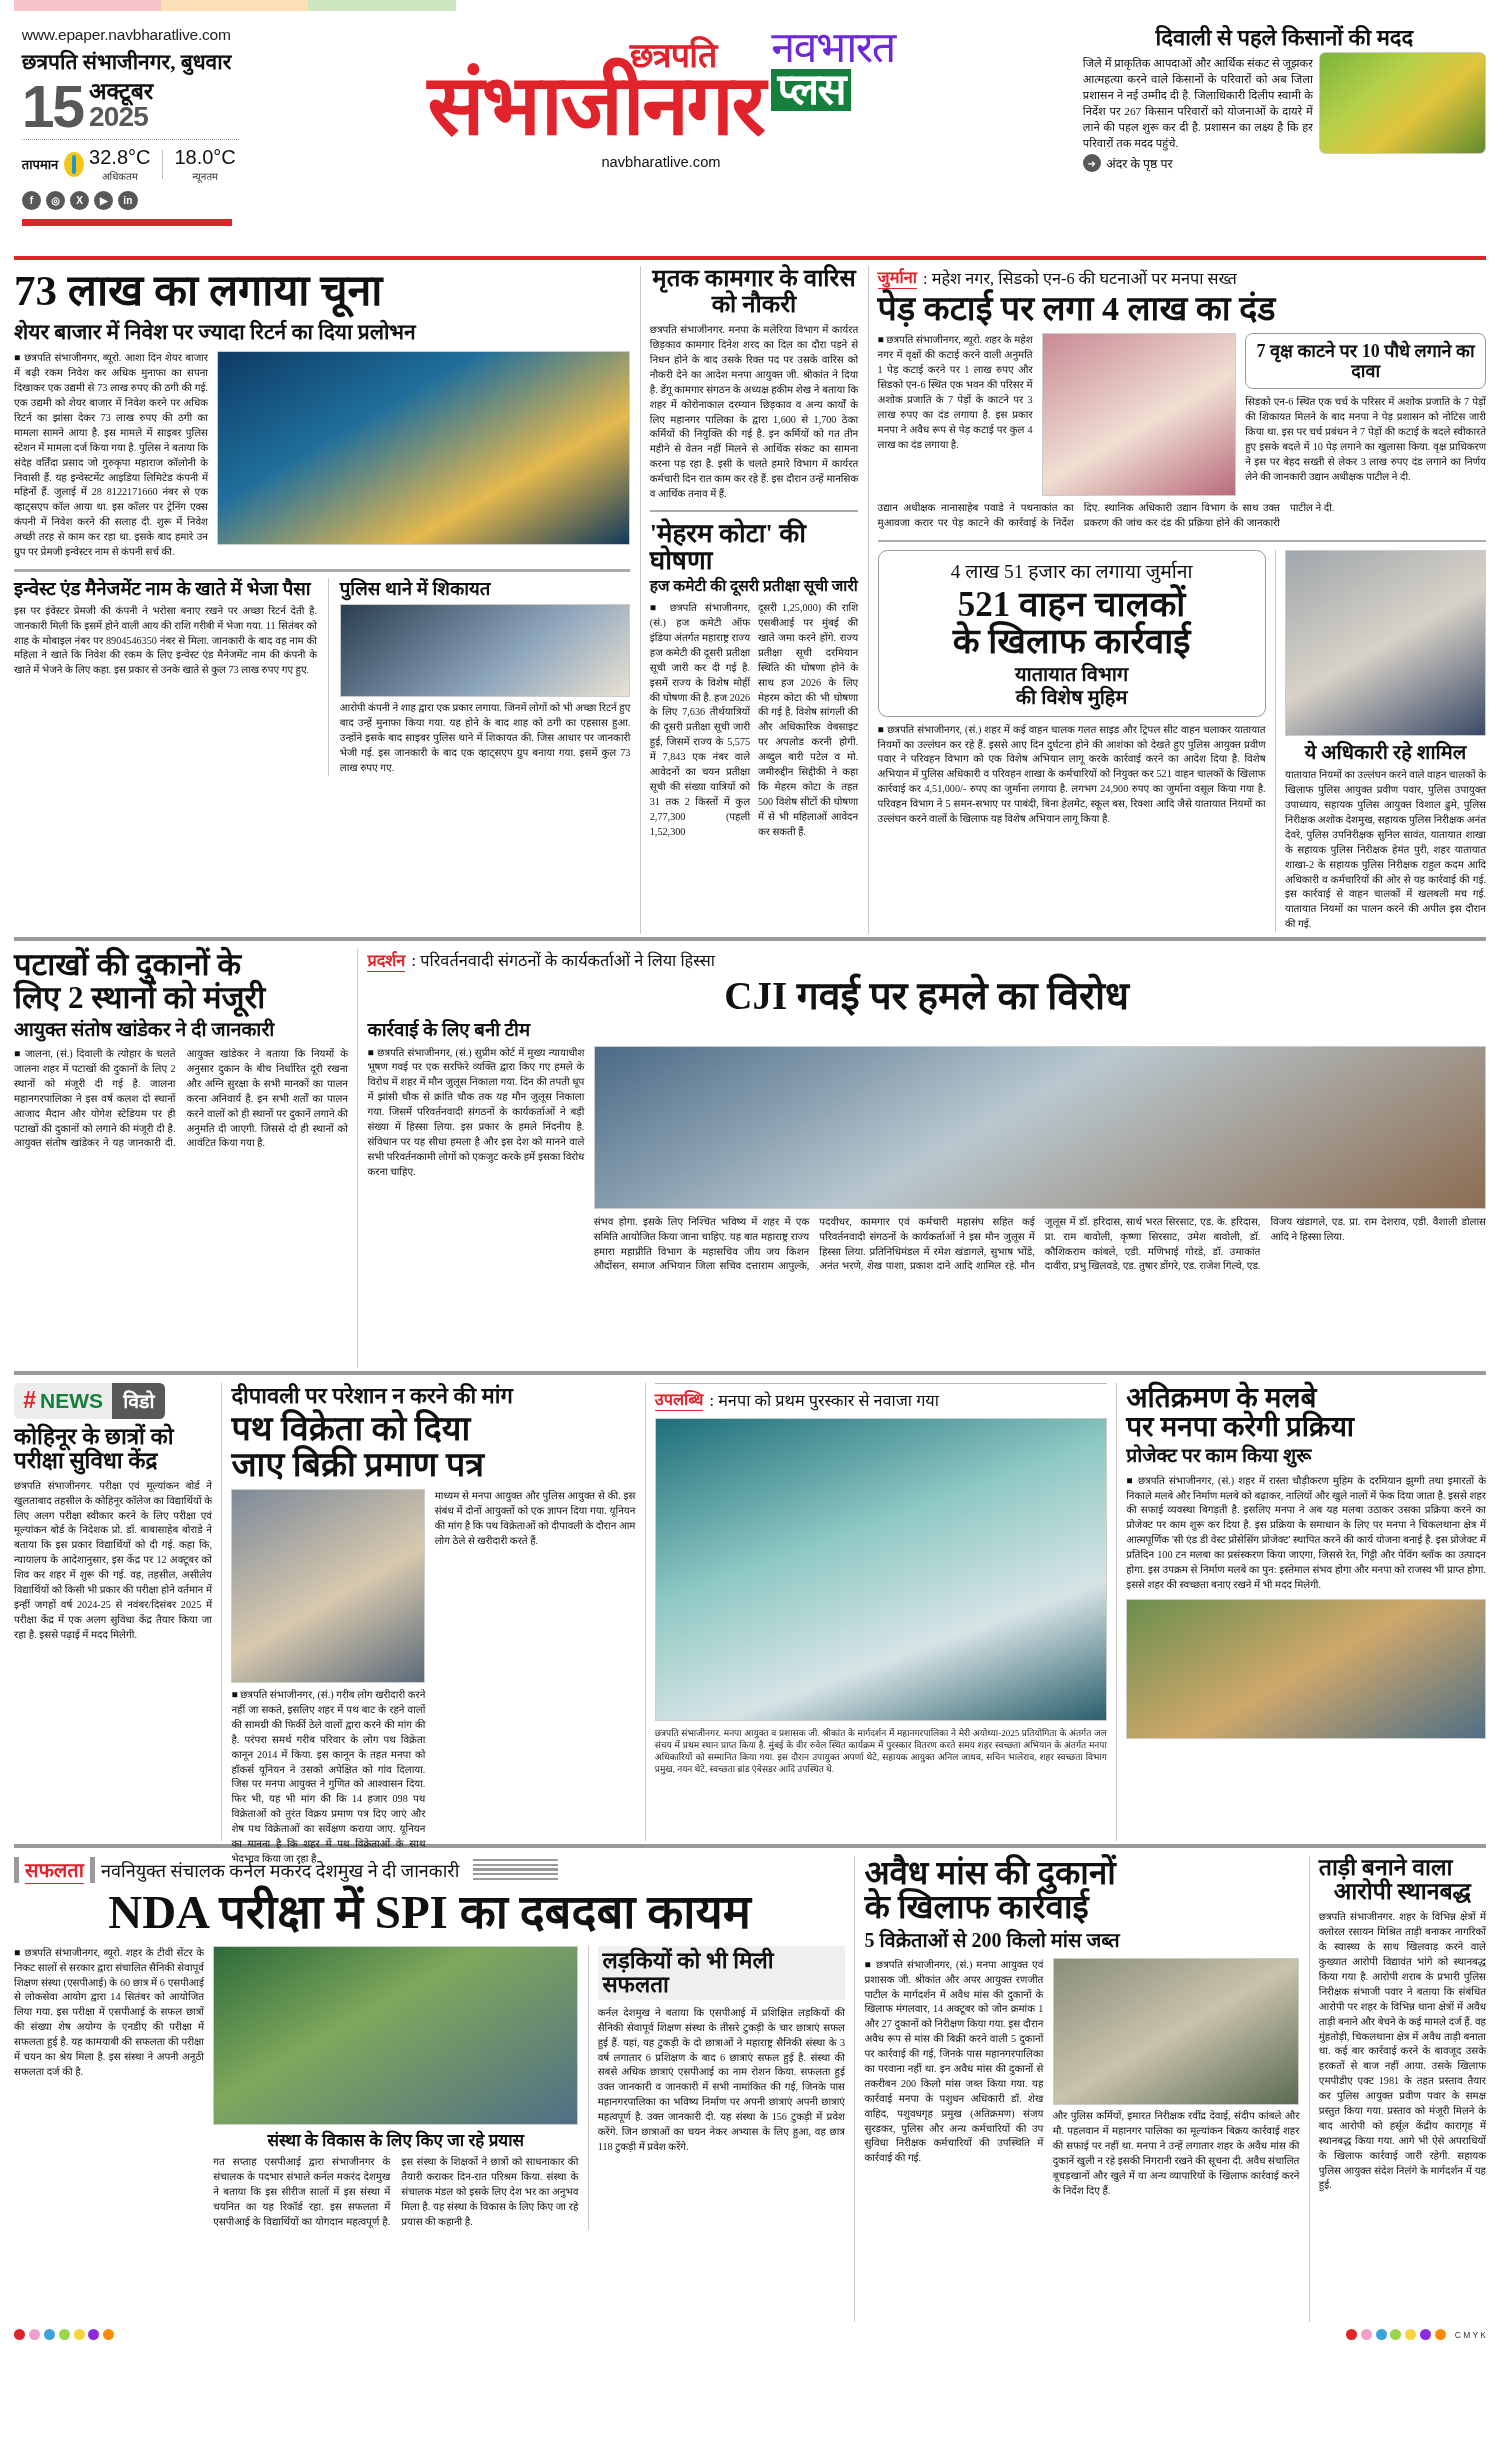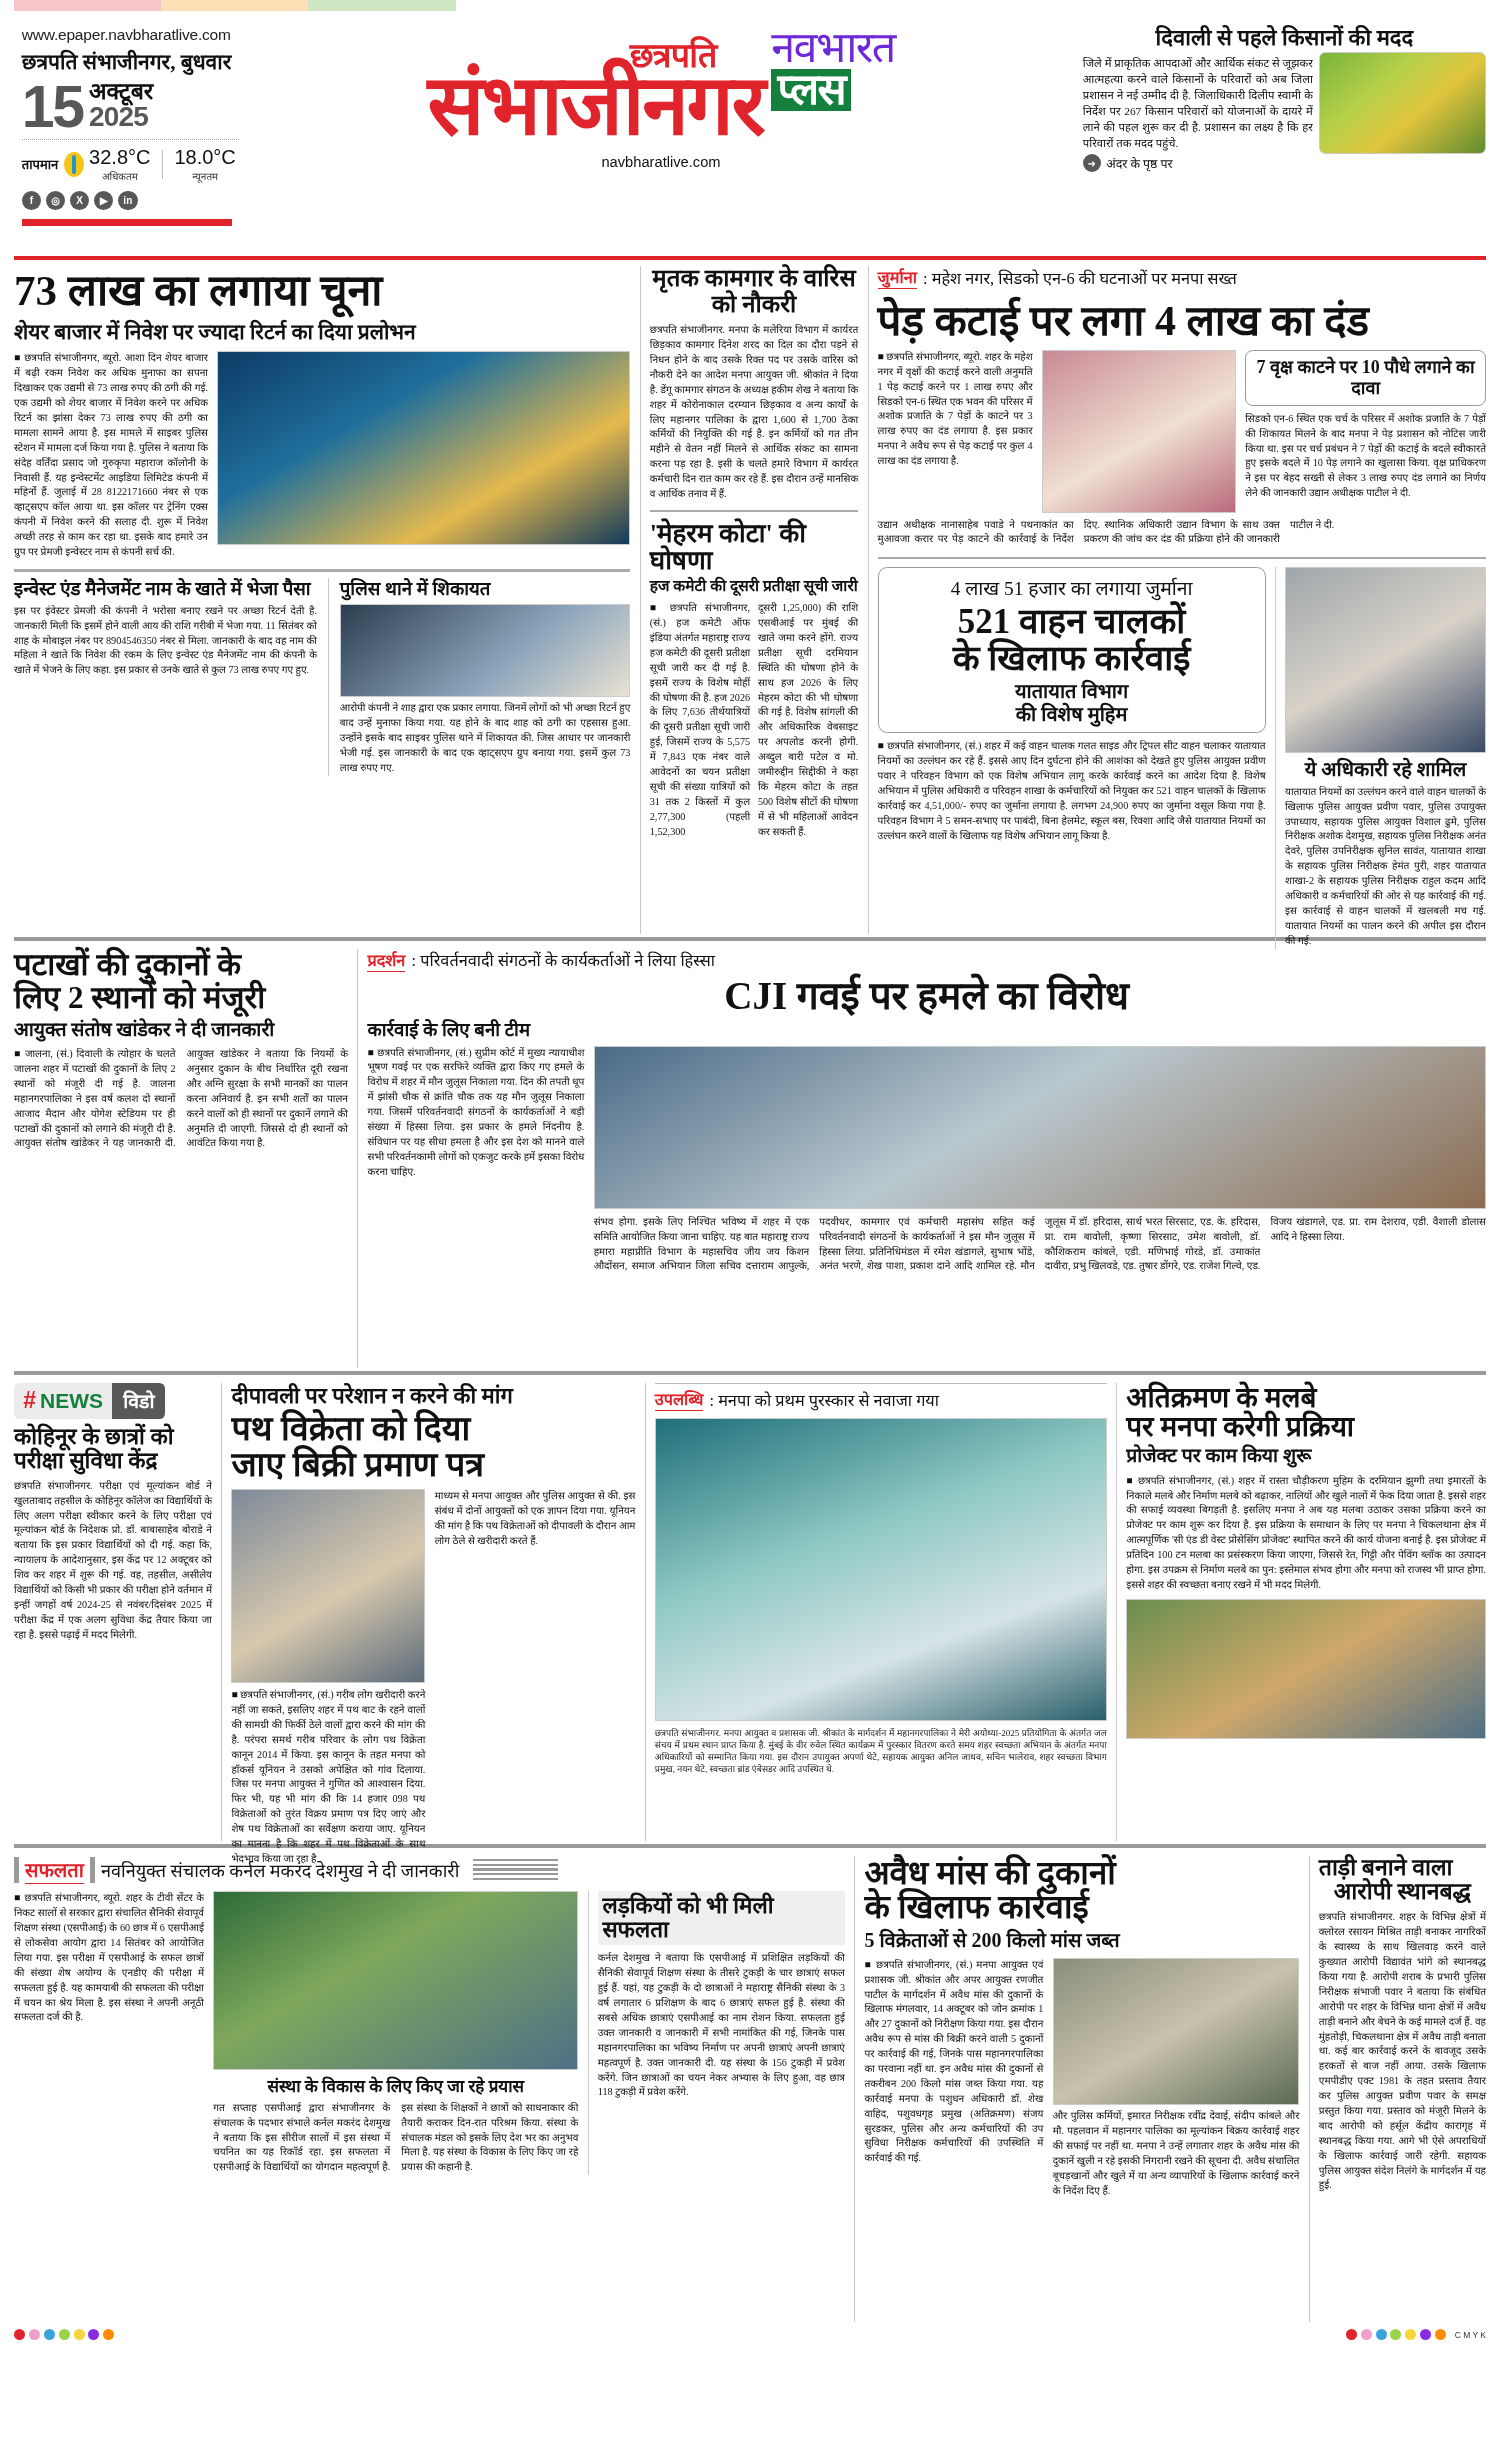--- a/index.html
+++ b/index.html
@@ -225,21 +225,21 @@
       </div>
     </div>
 
     <div class="sep-v"></div>
 
     <div style="width:613px;">
       <div class="kicker">
         <span class="k-red">जुर्माना</span>
         <span class="k-rest">: महेश नगर, सिडको एन-6 की घटनाओं पर मनपा सख्त</span>
       </div>
-      <div class="hl" style="font-size:42px; margin-top:10px;">पेड़ कटाई पर लगा 4 लाख का दंड</div>
+      <div class="hl" style="font-size:34px; margin-top:2px;">पेड़ कटाई पर लगा 4 लाख का दंड</div>
       <div style="display:flex; gap:9.3px; margin-top:6.2px;">
         <div class="body-txt" style="width:155px;">■ छत्रपति संभाजीनगर, ब्यूरो. शहर के महेश नगर में वृक्षों की कटाई करने वाली अनुमति 1 पेड़ कटाई करने पर 1 लाख रुपए और सिडको एन-6 स्थित एक भवन की परिसर में अशोक प्रजाति के 7 पेड़ों के काटने पर 3 लाख रुपए का दंड लगाया है. इस प्रकार मनपा ने अवैध रूप से पेड़ कटाई पर कुल 4 लाख का दंड लगाया है.</div>
         <div class="photo" style="width:194px; height:163px; background:linear-gradient(150deg,#c98a95,#f0dfd3 55%,#b86b7b);"></div>
         <div style="flex:1;">
           <div class="boxed" style="padding:6.2px 7.8px;">
             <div class="hl" style="font-size:18px; text-align:center; line-height:1.15;">7 वृक्ष काटने पर 10 पौधे लगाने का दावा</div>
           </div>
           <div class="body-txt" style="margin-top:6.2px;">सिडको एन-6 स्थित एक चर्च के परिसर में अशोक प्रजाति के 7 पेड़ों की शिकायत मिलने के बाद मनपा ने पेड़ प्रशासन को नोटिस जारी किया था. इस पर चर्च प्रबंधन ने 7 पेड़ों की कटाई के बदले स्वीकारते हुए इसके बदले में 10 पेड़ लगाने का खुलासा किया. वृक्ष प्राधिकरण ने इस पर बेहद सख्ती से लेकर 3 लाख रुपए दंड लगाने का निर्णय लेने की जानकारी उद्यान अधीक्षक पाटील ने दी.</div>
         </div>
       </div>
@@ -363,20 +363,21 @@
         <span style="width:4.7px;height:26px;background:#9a9a9a;display:inline-block;"></span>
         <span class="k-rest" style="font-size:18px;">नवनियुक्त संचालक कर्नल मकरंद देशमुख ने दी जानकारी</span>
         <span class="stripes" style="width:85px; margin-left:7.8px;">
           <i></i>
             <i></i>
             <i></i>
             <i></i>
             <i></i>
         </span>
       </div>
+      <div class="hl" style="font-size:47px; text-align:center; margin-top:4.7px;">NDA परीक्षा में SPI का दबदबा कायम</div>
       <div style="display:flex; gap:9.3px; margin-top:7.8px;">
         <div class="body-txt" style="width:190px;">■ छत्रपति संभाजीनगर, ब्यूरो. शहर के टीवी सेंटर के निकट सालों से सरकार द्वारा संचालित सैनिकी सेवापूर्व शिक्षण संस्था (एसपीआई) के 60 छात्र में 6 एसपीआई से लोकसेवा आयोग द्वारा 14 सितंबर को आयोजित लिया गया. इस परीक्षा में एसपीआई के सफल छात्रों की संख्या शेष अयोग्य के एनडीए की परीक्षा में सफलता हुई है. यह कामयाबी की सफलता की परीक्षा में चयन का श्रेय मिला है. इस संस्था ने अपनी अनूठी सफलता दर्ज की है.</div>
         <div style="width:365px;">
           <div class="photo" style="height:179px; background:linear-gradient(150deg,#2e6b3a,#7fa85c 40%,#506f86);"></div>
           <div class="sub" style="font-size:17px; text-align:center; margin-top:6.2px;">संस्था के विकास के लिए किए जा रहे प्रयास</div>
           <div class="body-txt cols2" style="margin-top:4.7px;">गत सप्ताह एसपीआई द्वारा संभाजीनगर के संचालक के पदभार संभाले कर्नल मकरंद देशमुख ने बताया कि इस सीरीज सालों में इस संस्था में चयनित का यह रिकॉर्ड रहा. इस सफलता में एसपीआई के विद्यार्थियों का योगदान महत्वपूर्ण है. इस संस्था के शिक्षकों ने छात्रों को साधनाकार की तैयारी कराकर दिन-रात परिश्रम किया. संस्था के संचालक मंडल को इसके लिए देश भर का अनुभव मिला है. यह संस्था के विकास के लिए किए जा रहे प्रयास की कहानी है.</div>
         </div>
         <div class="sep-v"></div>
         <div style="flex:1;">
           <div class="hl greybar-title" style="font-size:22.5px; padding:3.1px 4.7px;">लड़कियों को भी मिली सफलता</div>

